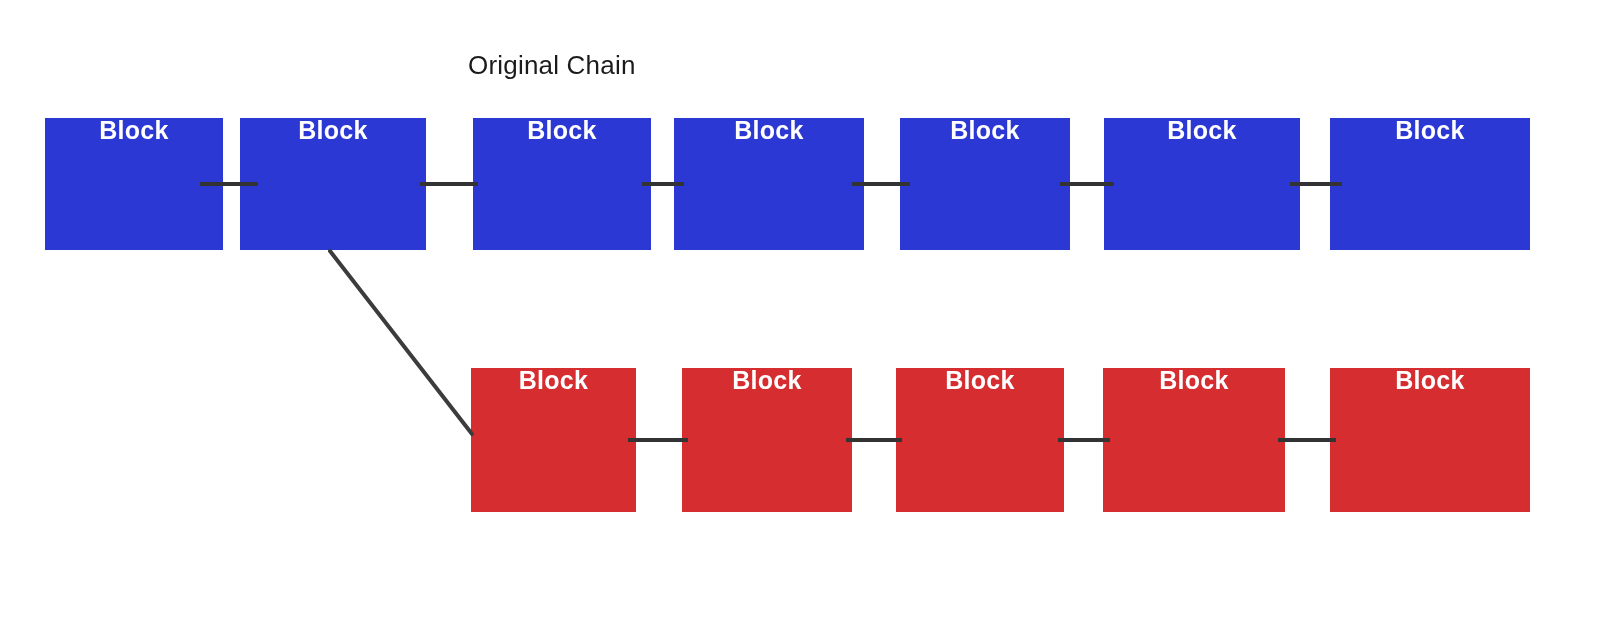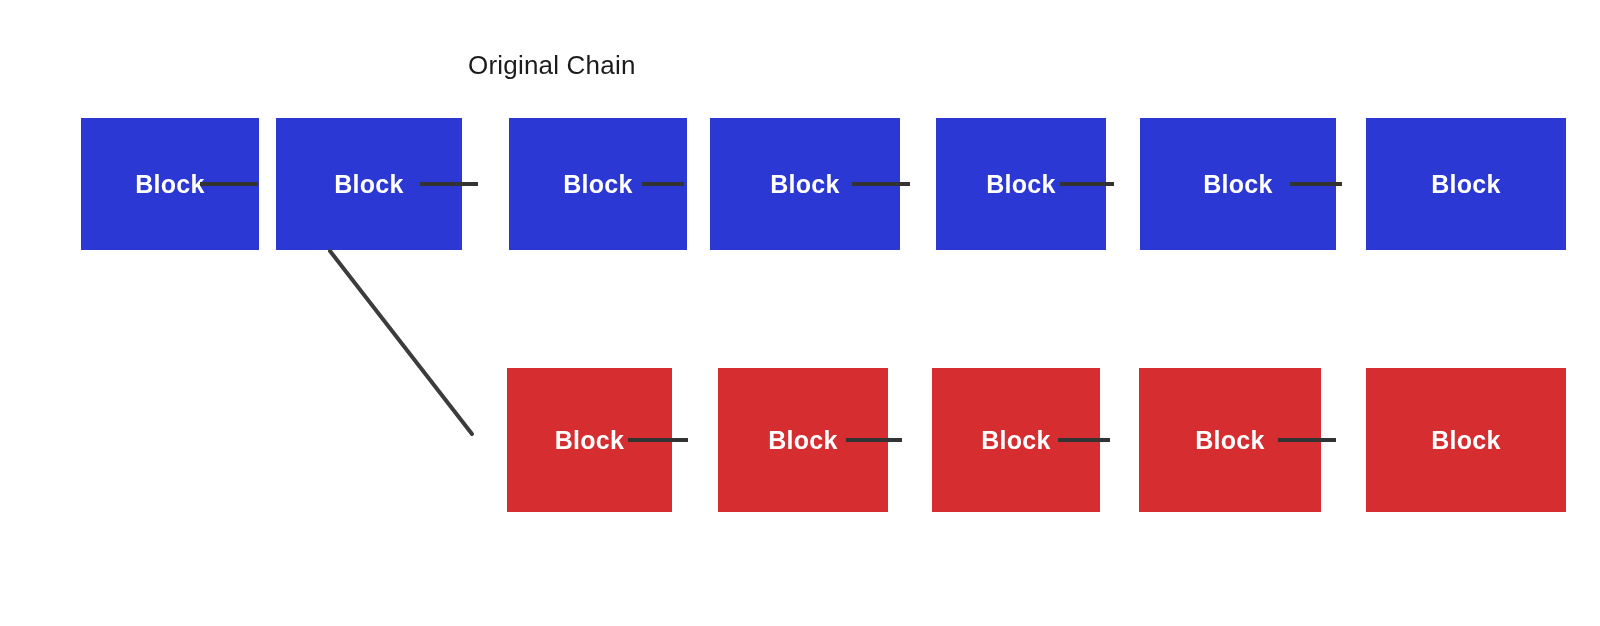--- a/index.html
+++ b/index.html
@@ -33,24 +33,23 @@
     top: 50px;
   }
   #label-forked {
     left: 486px;
     top: 544px;
   }
   
   .block {
     position: absolute;
     display: flex;
-    align-items: center;
+    align-items: flex-start;
     justify-content: center;
     box-sizing: border-box;
-    margin-left: 36px;
   }
   .block-label {
     font-family: "Liberation Sans", sans-serif;
     font-size: 25px;
     font-weight: 700;
     color: #ffffff;
     letter-spacing: 0.3px;
     line-height: 1;
     user-select: none;
   }

